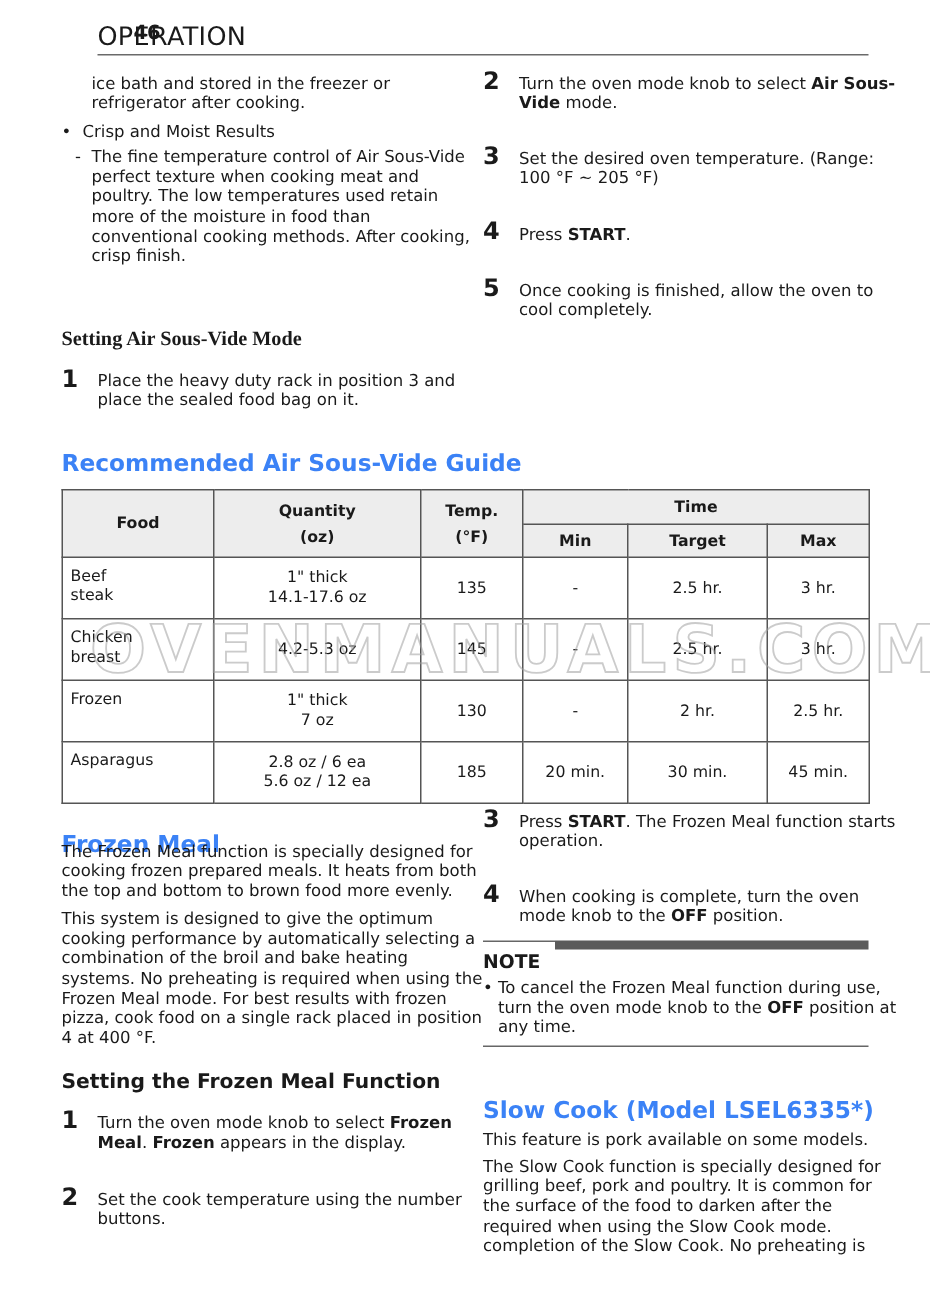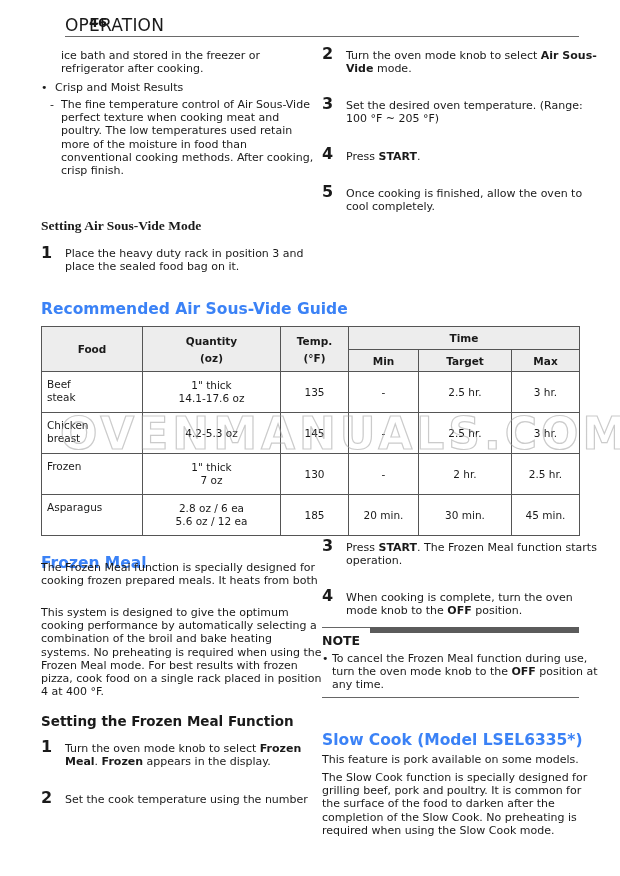--- a/index.html
+++ b/index.html
@@ -178,39 +178,41 @@
       <td>45 min.</td>
     </tr>
   </tbody>
 </table>
 <div class="abs watermark">OVENMANUALS.COM</div>
 
 <div class="abs sechead" style="left:41px; top:554px;">Frozen Meal</div>
 <div class="abs body" style="left:41px; top:561px;">
   <div>The Frozen Meal function is specially designed for</div>
   <div>cooking frozen prepared meals. It heats from both</div>
+  <div>the top and bottom to brown food more evenly.</div>
 </div>
 <div class="abs body" style="left:41px; top:606px;">
   <div>This system is designed to give the optimum</div>
   <div>cooking performance by automatically selecting a</div>
   <div>combination of the broil and bake heating</div>
   <div>systems. No preheating is required when using the</div>
   <div>Frozen Meal mode. For best results with frozen</div>
   <div>pizza, cook food on a single rack placed in position</div>
   <div>4 at 400 °F.</div>
 </div>
 <div class="abs subhead" style="left:41px; top:713px;">Setting the Frozen Meal Function</div>
 <div class="abs step-num" style="left:41px; top:739px;">1</div>
 <div class="abs body" style="left:65px; top:742px;">
   <div><span>Turn the oven mode knob to select </span><b>Frozen</b></div>
   <div><b>Meal</b><span>. </span><b>Frozen</b><span> appears in the display.</span></div>
 </div>
 <div class="abs step-num" style="left:41px; top:790px;">2</div>
 <div class="abs body" style="left:65px; top:793px;">
   <div>Set the cook temperature using the number</div>
+  <div>buttons.</div>
 </div>
 
 <div class="abs step-num" style="left:322px; top:538px;">3</div>
 <div class="abs body" style="left:346px; top:541px;">
   <div><span>Press </span><b>START</b><span>. The Frozen Meal function starts</span></div>
   <div>operation.</div>
 </div>
 <div class="abs step-num" style="left:322px; top:588px;">4</div>
 <div class="abs body" style="left:346px; top:591px;">
   <div>When cooking is complete, turn the oven</div>
@@ -227,15 +229,15 @@
   <div>any time.</div>
 </div>
 <div class="abs note-bottom"></div>
 
 <div class="abs sechead" style="left:322px; top:731px;">Slow Cook (Model LSEL6335*)</div>
 <div class="abs body" style="left:322px; top:753px;">This feature is pork available on some models.</div>
 <div class="abs body" style="left:322px; top:771px;">
   <div>The Slow Cook function is specially designed for</div>
   <div>grilling beef, pork and poultry. It is common for</div>
   <div>the surface of the food to darken after the</div>
+  <div>required when using the Slow Cook mode.</div>
   <div>completion of the Slow Cook. No preheating is</div>
-  <div>required when using the Slow Cook mode.</div>
 </div>
 
 </body></html>

